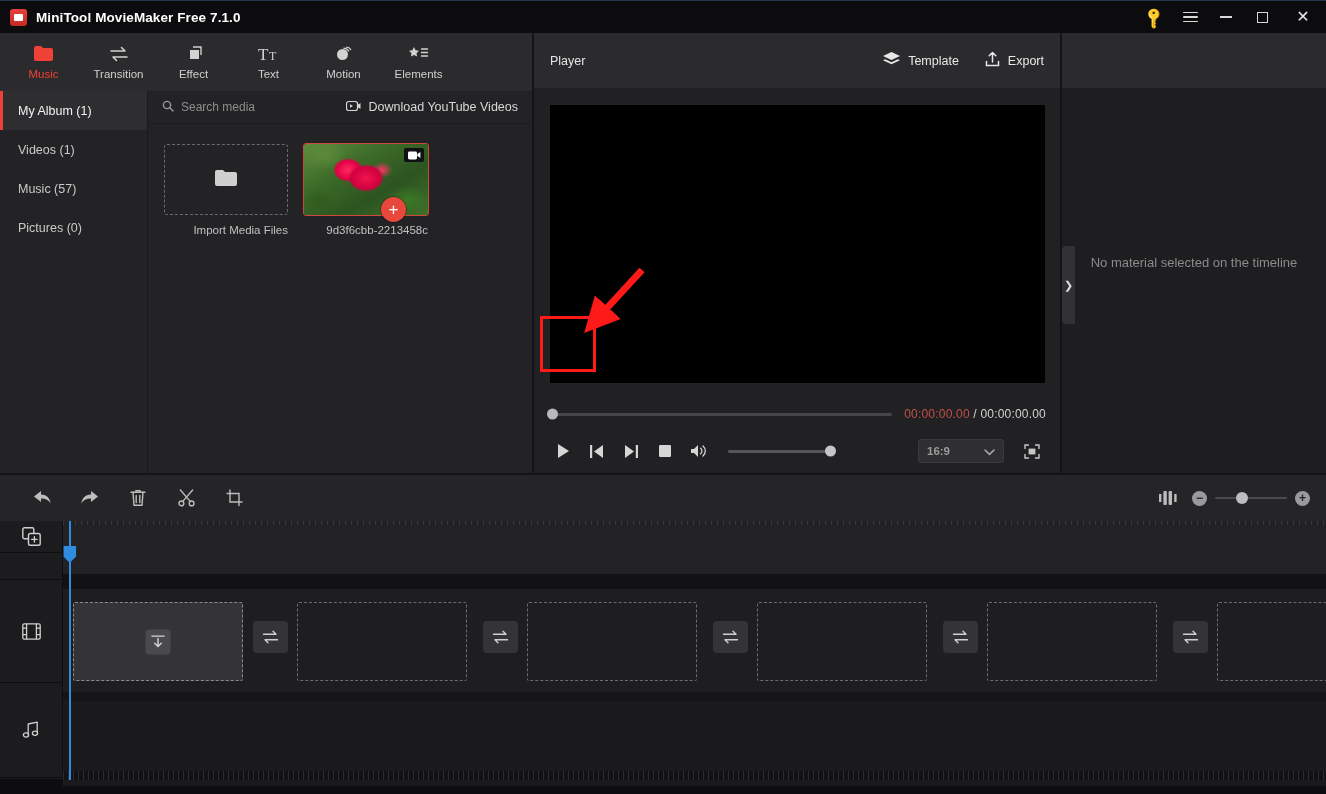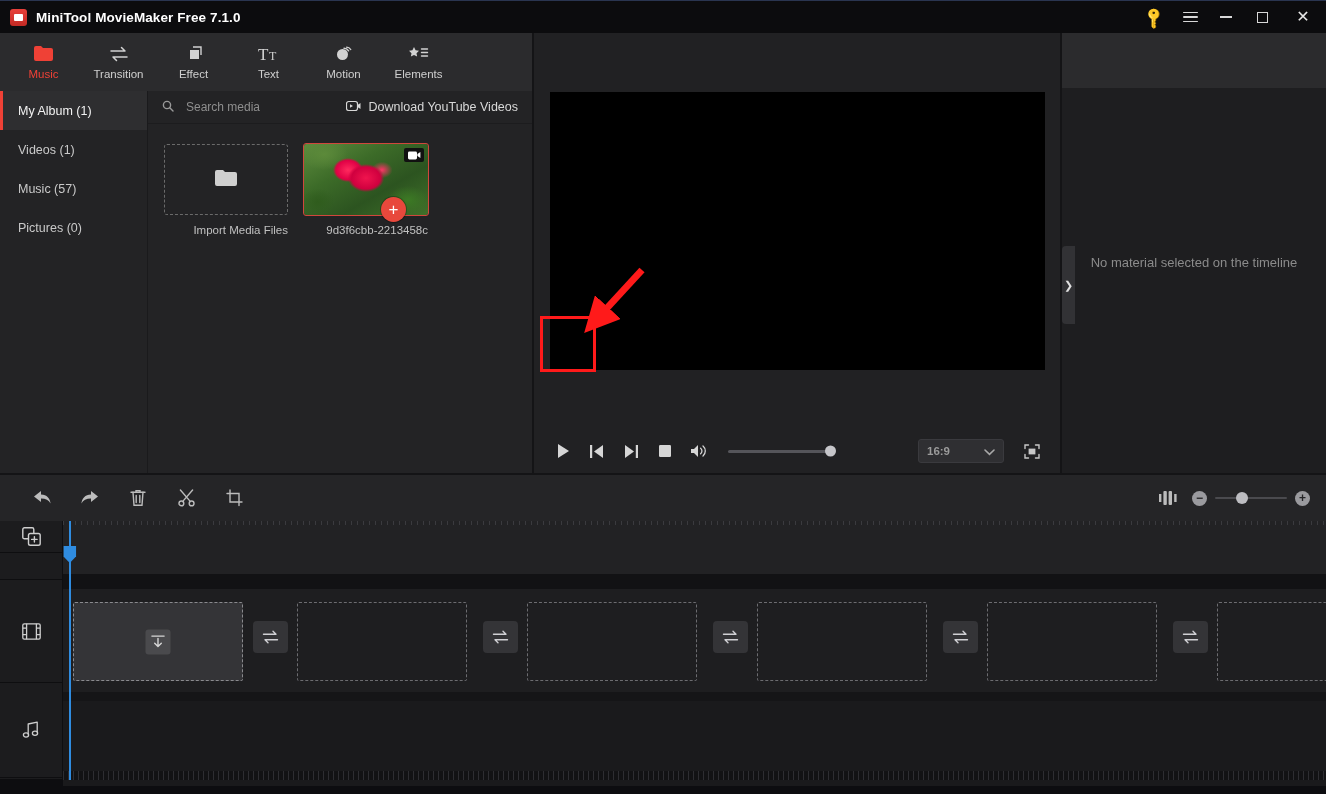--- a/index.html
+++ b/index.html
@@ -93,21 +93,21 @@
   .lib-item.active::before {
     content:''; position:absolute; left:0; top:0; bottom:0; width:3px; background:#ef4136;
   }
   .lib-main { flex:1; display:flex; flex-direction:column; background:#232325; min-width:0; }
   .lib-toolbar {
     height: 33px; min-height:33px;
     display:flex; align-items:center;
     border-bottom: 1px solid #1c1c1e;
     padding: 0 14px;
   }
-  .search-box { display:flex; align-items:center; gap:12px; cursor:text; }
+  .search-box { display:flex; align-items:center; gap:7px; cursor:text; }
   .search-box .ph { font-size:12px; color:#8e8e8e; }
   .yt-dl { margin-left:auto; display:flex; align-items:center; gap:8px; cursor:pointer;text-align:center; }
   .yt-dl .txt { font-size:12.5px; color:#d8d8d8; }
 
   .media-grid { flex:1; padding: 20px 0 0 16px; display:flex; gap: 16px; position:relative; }
   .import-cell { width: 124px; }
   .import-box {
     width:124px; height:71px; border:1.5px dashed #6a6a6a; border-radius:3px;
     display:flex; align-items:center; justify-content:center;
   }
@@ -410,25 +410,55 @@
                   </marker>
                 </defs>
               <path d="M62 6 L16 56" stroke="#ff1a1a" stroke-width="7" stroke-linecap="butt" marker-end="url(#ah)"></path>
             </svg>
           </div>
         </div>
       </div>
     </div>
 
     <div class="player-pane">
+      <div class="player-head">
+        <span class="ttl">Player</span>
+        <div class="ph-actions">
+          <div class="ph-act">
+            <span>
+              <svg width="17" height="15" viewBox="0 0 17 15">
+                  <path fill="#e8e8e8" d="M8.5 0L17 4l-8.5 4L0 4z"></path>
+                  <path fill="#e8e8e8" d="M8.5 10.2L2.1 7.2 0 8.3l8.5 4 8.5-4-2.1-1.1z"></path>
+                </svg>
+            </span>
+            <span>Template</span>
+          </div>
+          <div class="ph-act">
+            <span>
+              <svg width="15" height="16" viewBox="0 0 15 16" fill="none" stroke="#e8e8e8" stroke-width="1.5" stroke-linecap="round">
+                  <path d="M7.5 11V1.5M7.5 1.5L4.2 4.8M7.5 1.5l3.3 3.3M1.5 10.5v4h12v-4"></path>
+                </svg>
+            </span>
+            <span>Export</span>
+          </div>
+        </div>
+      </div>
 
       <div class="stage-wrap">
         <div class="stage"></div>
       </div>
 
+      <div class="seek-row">
+        <div class="seek-track">
+          <div class="seek-knob"></div>
+        </div>
+        <div class="time">
+          <span class="cur">00:00:00.00</span><span> / </span><span>00:00:00.00</span>
+        </div>
+      </div>
 
       <div class="ctrl-row">
         <div class="ctrl-btn">
           <svg width="13" height="14" viewBox="0 0 13 14">
               <path fill="currentColor" d="M1 0l11 7-11 7z"></path>
             </svg>
         </div>
         <div class="ctrl-btn">
           <svg width="14" height="13" viewBox="0 0 14 13">
               <rect x="0" y="0" width="2.2" height="13" fill="currentColor"></rect>

